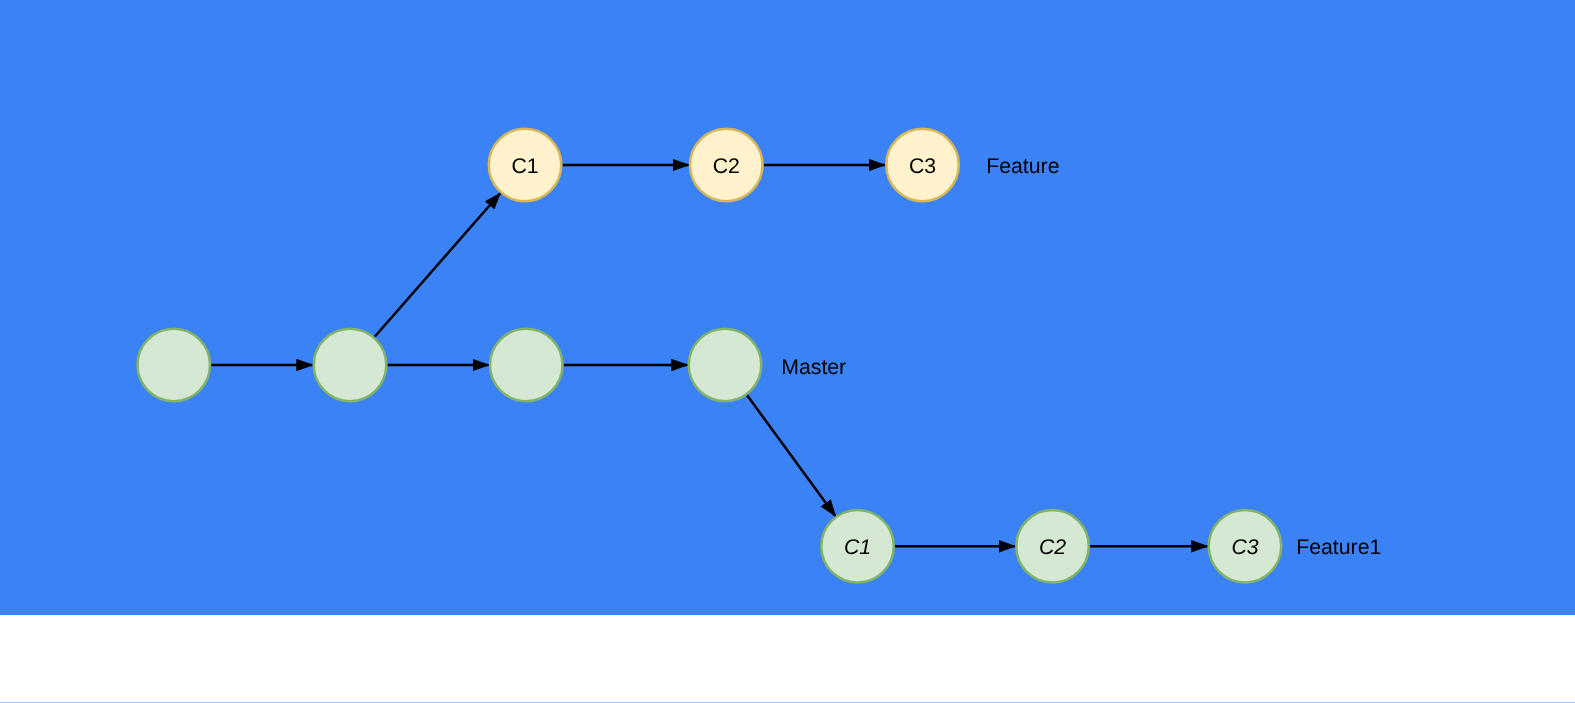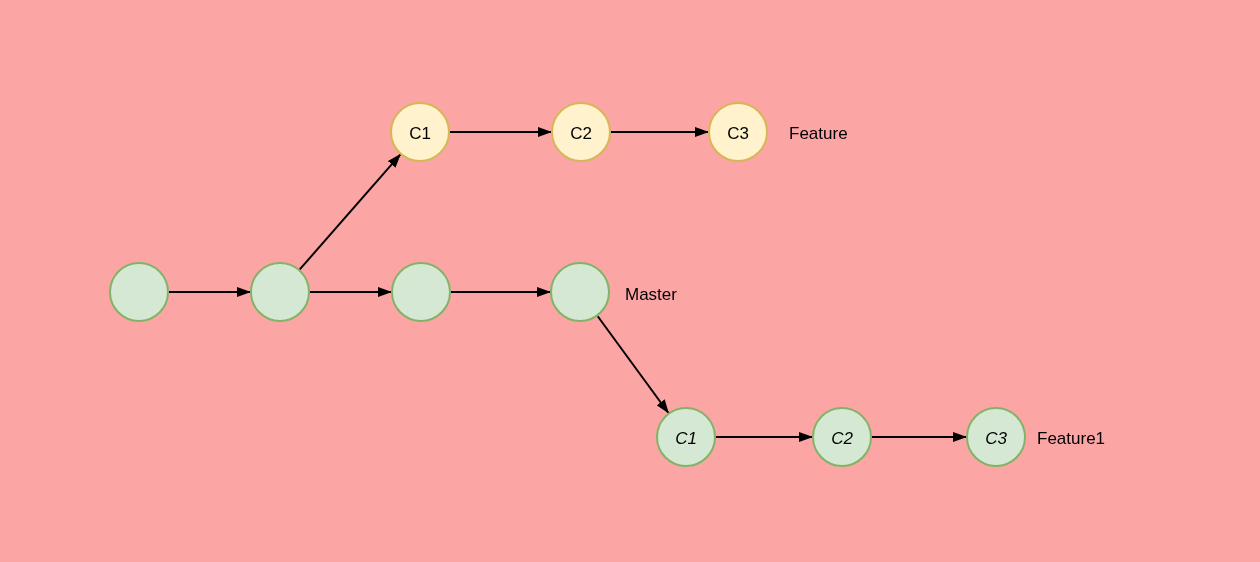--- a/index.html
+++ b/index.html
@@ -3,22 +3,22 @@
 <meta charset="utf-8">
 <style>
   html, body {
     margin: 0;
     padding: 0;
     background: #ffffff;
   }
   .canvas {
     position: relative;
     width: 1260px;
-    height: 562px;
-    background: #fca5a5;
+    height: 492px;
+    background: #3b82f6;
     overflow: hidden;
   }
   svg {
     display: block;
     width: 1260px;
     height: 562px;
   }
   svg text {
     font-family: "Liberation Sans", "DejaVu Sans", sans-serif;
     fill: #000000;

